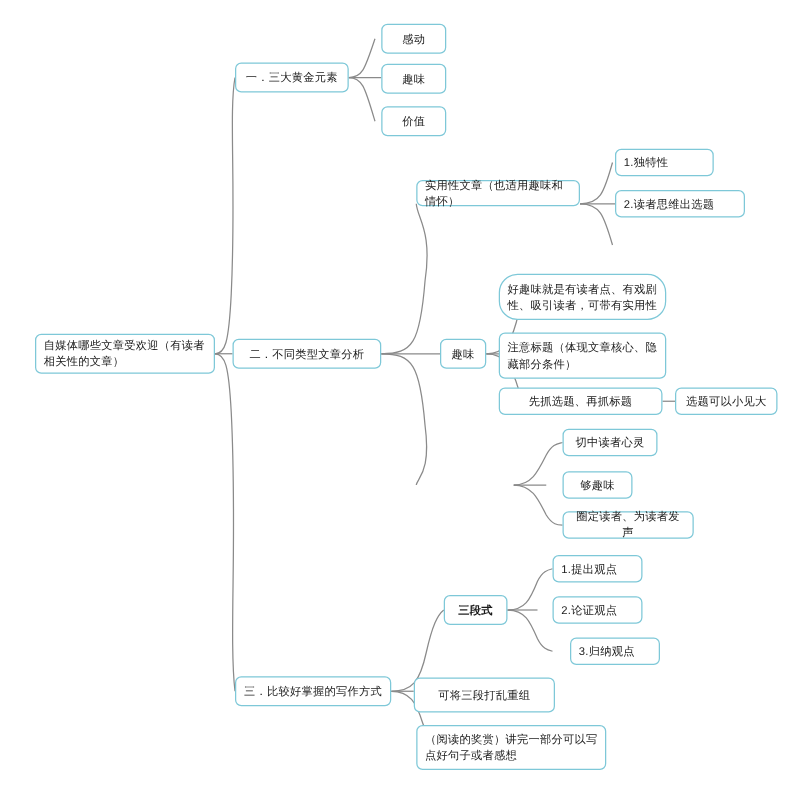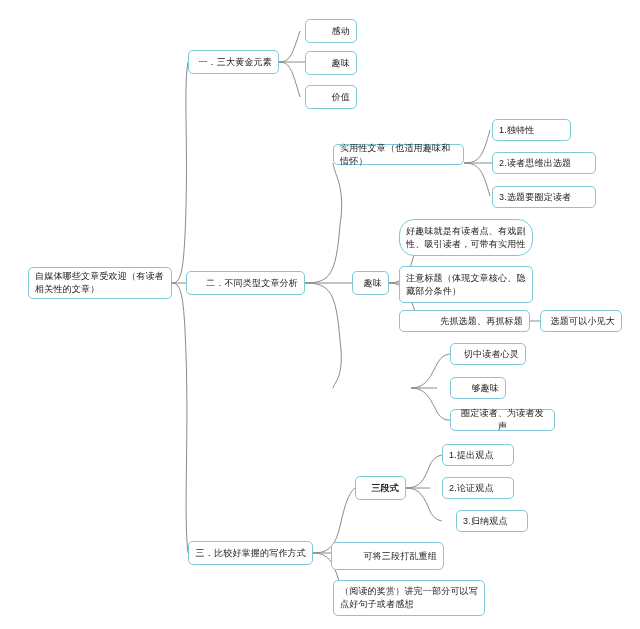--- a/index.html
+++ b/index.html
@@ -34,21 +34,21 @@
     color: #1a1a1a;
     font-size: 9px;
     line-height: 13px;
     letter-spacing: 0.2px;
     display: flex;
     align-items: center;
     padding: 3px 6px;
     z-index: 2;
   }
   .node.center-text {
-    justify-content: flex-end;
+    justify-content: center;
     text-align: center;
   }
   .node.left-text {
     justify-content: flex-start;
     text-align: left;
   }
   .node-root {
     border-color: #7ec8d8;
   }
 </style>
@@ -127,23 +127,20 @@
   </div>
 
   <div class="node left-text" style="left:492px; top:119px; width:79px; height:22px;">
     <span>1.独特性</span>
   </div>
 
   <div class="node left-text" style="left:492px; top:152px; width:104px; height:22px;align-items:center;">
     <span>2.读者思维出选题</span>
   </div>
 
-  <div class="node left-text" style="left:492px; top:186px; width:104px; height:22px;">
-    <span>3.选题要圈定读者</span>
-  </div>
 
   <div class="node center-text" style="left:352px; top:271px; width:37px; height:24px;">
     <span>趣味</span>
   </div>
 
   <div class="node left-text" style="left:399px; top:219px; width:134px; height:37px;border-radius:15px;">
     <span>好趣味就是有读者点、有戏剧性、吸引读者，可带有实用性</span>
   </div>
 
   <div class="node left-text" style="left:399px; top:266px; width:134px; height:37px;">

